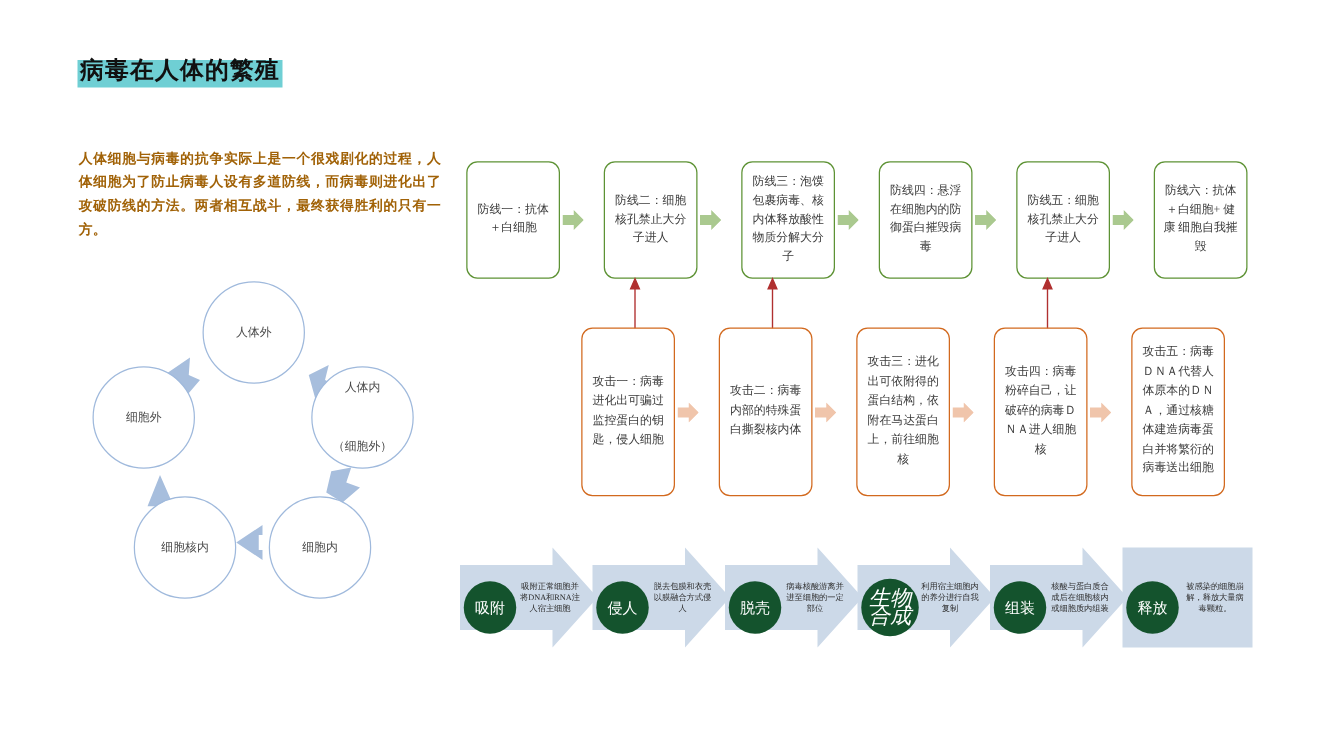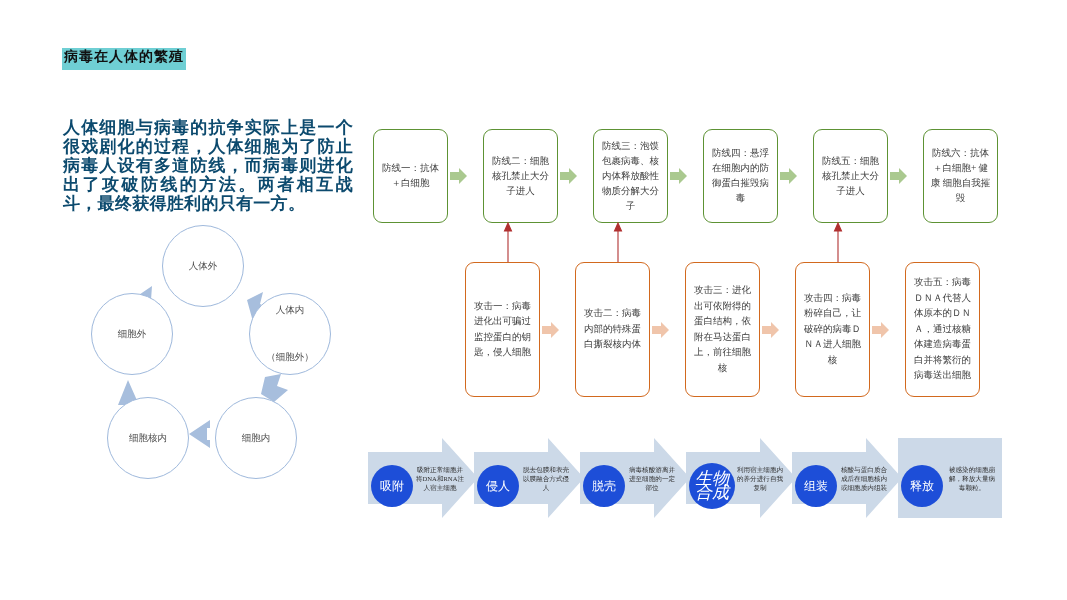--- a/index.html
+++ b/index.html
@@ -9,36 +9,36 @@
     font-family:"Liberation Serif","DejaVu Serif",serif;
     color:#222;
     overflow:hidden;
     position:relative;
   }
   .page{position:absolute;inset:0;}
 
   
   #slide-title{
     position:absolute;left:62px;top:44px;
-    font-size:14px;font-weight:bold;color:#111;
+    font-size:19px;font-weight:bold;color:#111;
     letter-spacing:1px;
     line-height:26px;
     padding:0 2px;
     background:linear-gradient(to bottom,
         rgba(255,255,255,0) 0%,
         rgba(255,255,255,0) 14%,
         #6fcfd4 14%,
         #6fcfd4 100%);
     white-space:nowrap;
   }
 
   
   #intro-paragraph{
     position:absolute;left:63px;top:118px;width:290px;
-    font-size:17px;line-height:19px;color:#0c4a6e;
+    font-size:11px;line-height:19px;color:#a16207;
     text-align:justify;font-weight:bold;
     letter-spacing:0.3px;
   }
 
   
   #cycle-diagram{position:absolute;left:55px;top:222px;width:300px;height:255px;}
   .cycle-circle{
     position:absolute;border-radius:50%;
     border:1px solid #9fb9dc;
     background:#ffffff;
@@ -46,21 +46,21 @@
     align-items:center;justify-content:center;
     font-size:9.5px;color:#4a4a4a;line-height:15px;
     text-align:center;
     font-family:Liberation Mono, monospace;
   }
   .cycle-circle span{display:block;}
   #cycle-node-0{left:107px;top:3px;width:80px;height:80px;}
   #cycle-node-1{left:194px;top:71px;width:80px;height:80px;gap:32px;}
   #cycle-node-2{left:160px;top:175px;width:80px;height:80px;}
   #cycle-node-3{left:52px;top:175px;width:80px;height:80px;}
-  #cycle-node-4{left:36px;top:71px;width:80px;height:80px;justify-content:center;}
+  #cycle-node-4{left:19px;top:71px;width:80px;height:80px;justify-content:center;}
   #cycle-arrows{position:absolute;left:0;top:0;width:300px;height:255px;}
 
   
   #defense-row{position:absolute;left:373px;top:129px;height:94px;width:625px;}
   .defense-box{
     position:absolute;top:0;width:75px;height:94px;
     border:1.4px solid #5d9234;border-radius:9px;background:#fff;
     display:flex;align-items:center;justify-content:center;
     font-size:9.5px;line-height:15px;color:#3b3b3b;text-align:center;
     padding:3px 5px;box-sizing:border-box;
@@ -81,21 +81,21 @@
     position:absolute;top:60px;width:17px;height:16px;
   }
 
   #link-arrows{position:absolute;left:373px;top:220px;width:625px;height:46px;}
 
   
   #process-row{position:absolute;left:368px;top:432px;width:640px;height:92px;}
   .chev{position:absolute;top:0;height:92px;}
   .chev-circle{
     position:absolute;border-radius:50%;
-    background:#1d4ed8;
+    background:#14532d;
     display:flex;align-items:center;justify-content:center;
     color:#ffffff;font-size:12px;line-height:14px;text-align:center;
     width:42px;height:42px;top:33px;
   }
   .chev-circle.two-line{font-size:17px;font-style:italic;}
   .chev-desc{
     position:absolute;top:33px;width:52px;
     font-size:6.6px;line-height:9px;color:#2f2f2f;text-align:center;
   }
 </style>

